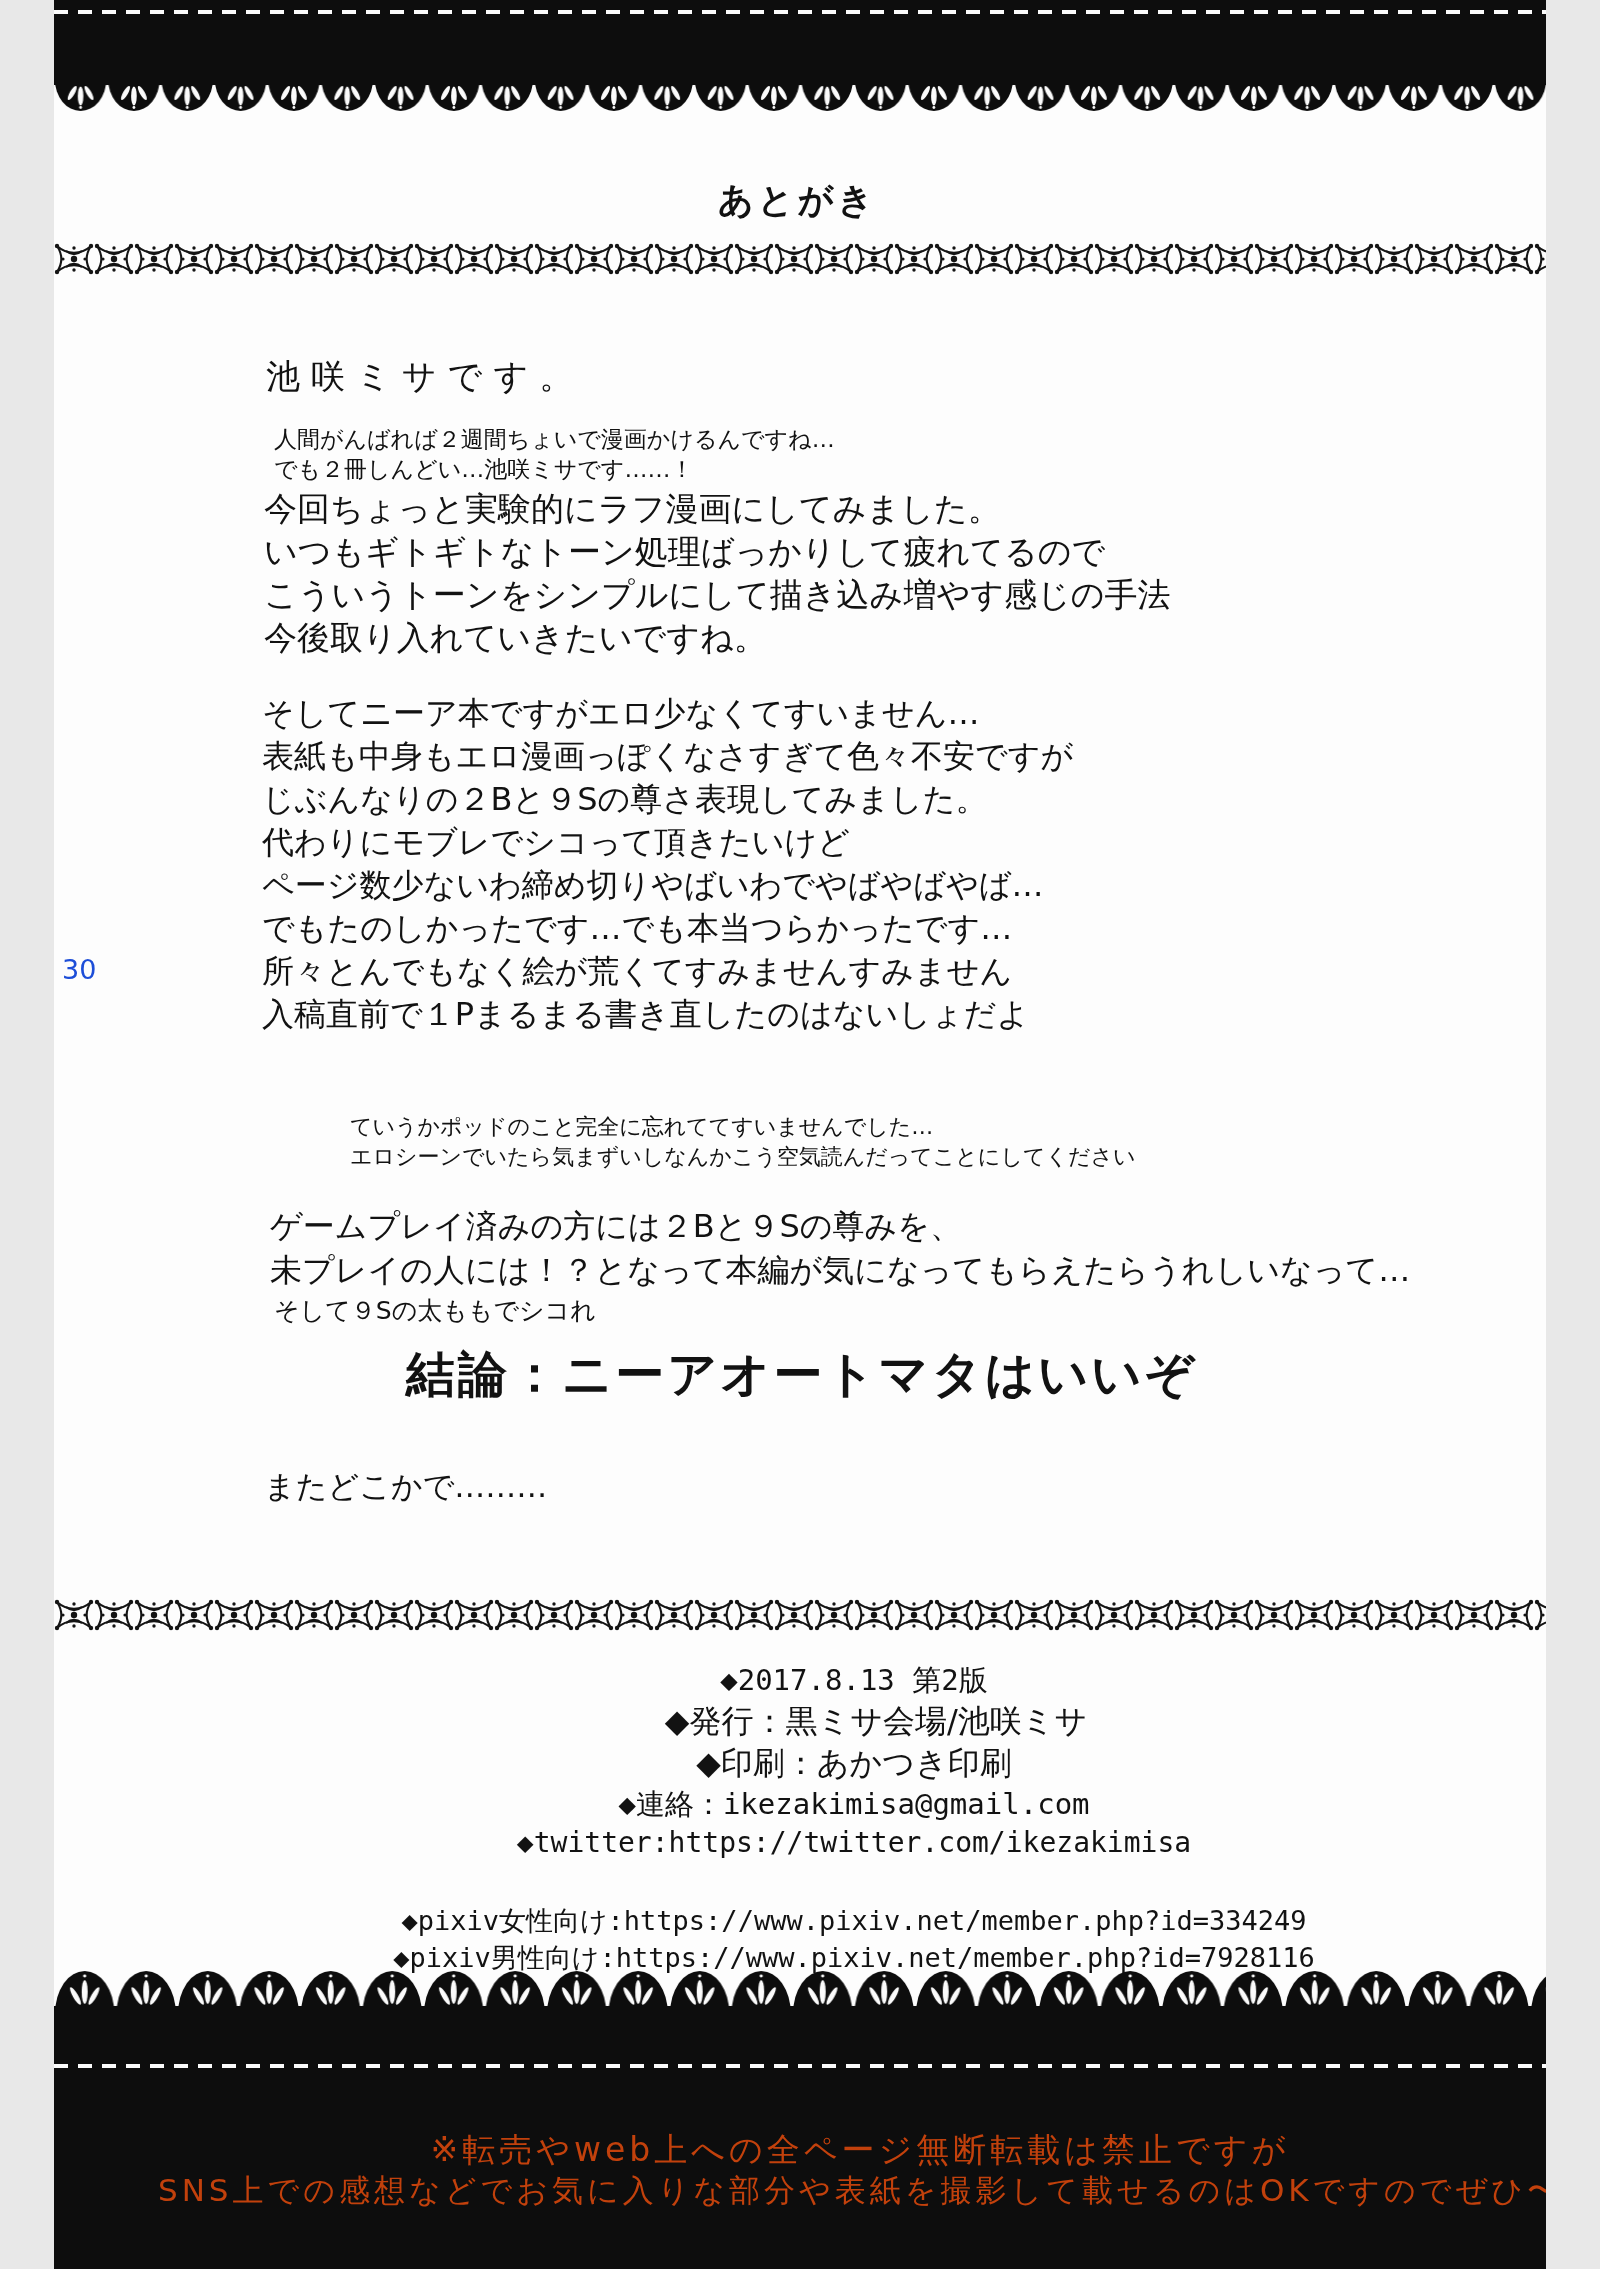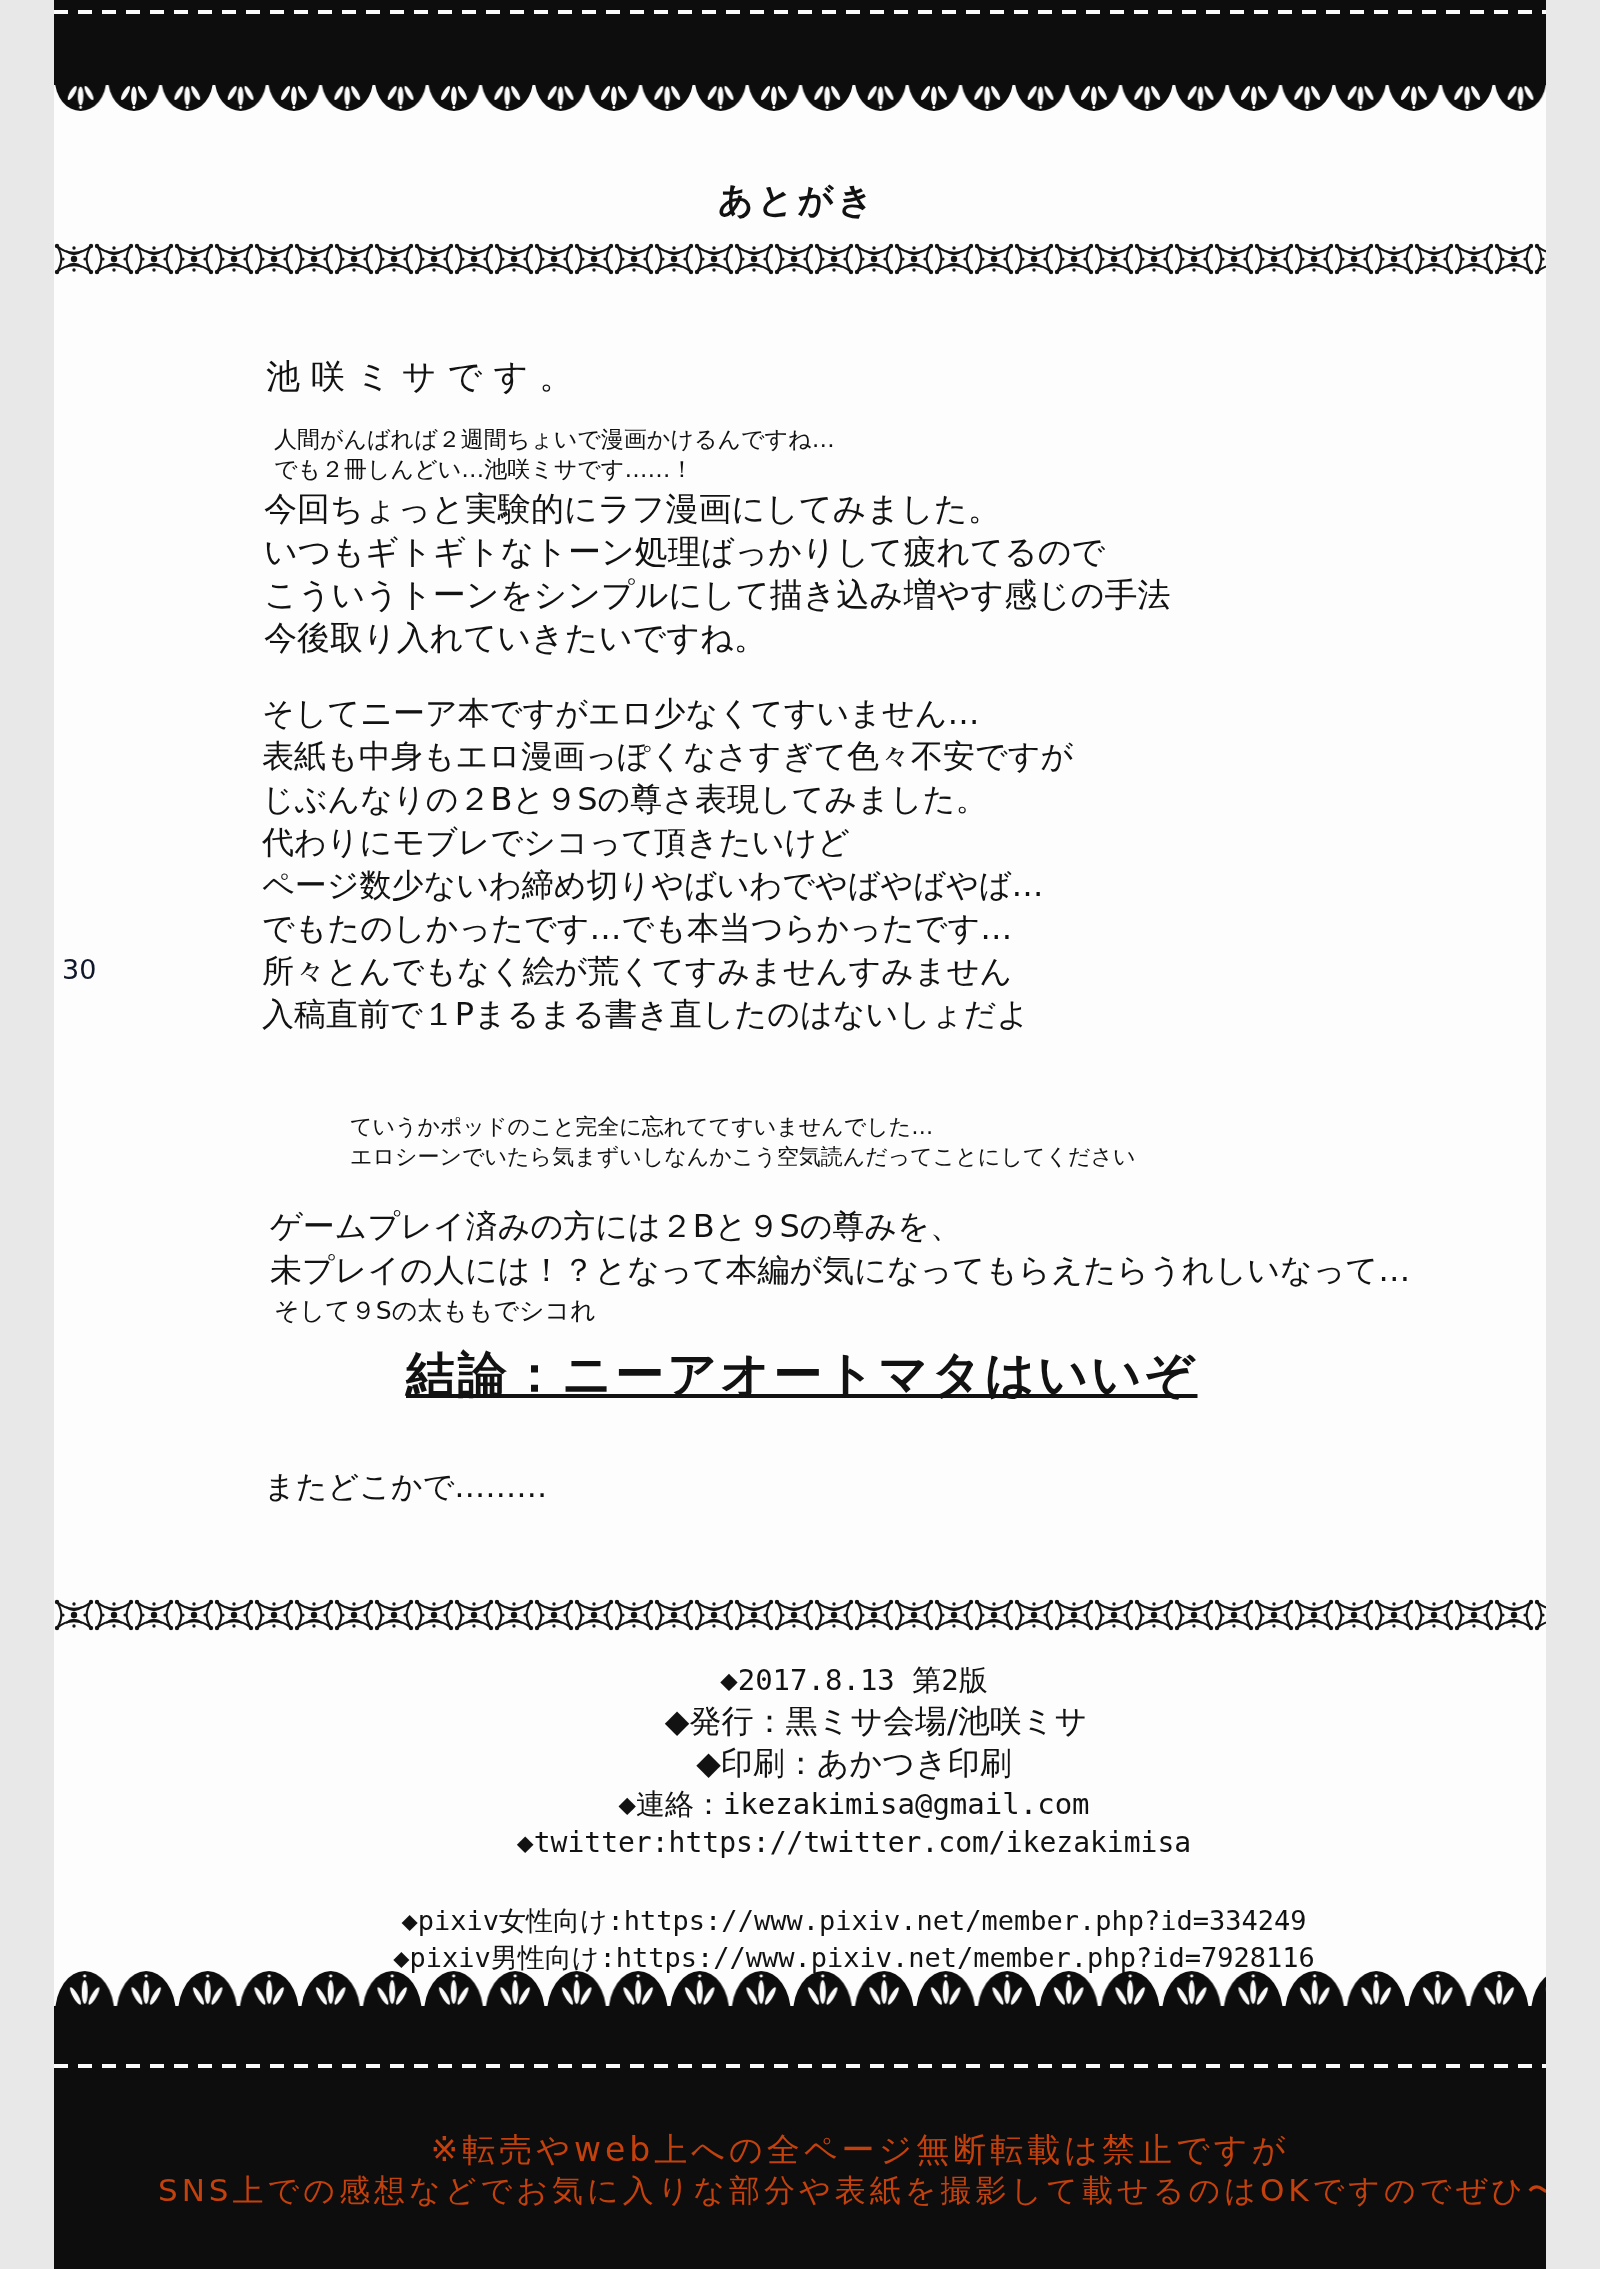--- a/index.html
+++ b/index.html
@@ -23,25 +23,25 @@
   .ornament{position:absolute;left:0;width:1600px;height:34px;display:block;}
   .orn-1{top:242px;}
   .orn-2{top:1598px;}
   
   .abs{position:absolute;white-space:nowrap;}
   .title{left:664px;top:154px;font-size:35px;font-weight:bold;letter-spacing:4px;}
   .greeting{left:212px;top:354px;font-size:34px;letter-spacing:11px;}
   .note1{left:220px;top:424px;font-size:23px;line-height:30px;}
   .para1{left:210px;top:487px;font-size:33px;line-height:43px;}
   .para2{left:208px;top:692px;font-size:32px;line-height:43px;}
-  .page-number{left:8px;top:954px;font-size:27px;color:#0f172a;}
+  .page-number{left:8px;top:954px;font-size:27px;color:#1d4ed8;}
   .aside{left:296px;top:1112px;font-size:22px;line-height:30px;}
   .para3{left:216px;top:1204px;font-size:32px;line-height:44px;}
   .para3-note{left:220px;top:1294px;font-size:25px;}
-  .conclusion{left:352px;top:1342px;font-size:49px;font-weight:bold;letter-spacing:3px;text-decoration:underline;}
+  .conclusion{left:352px;top:1342px;font-size:49px;font-weight:bold;letter-spacing:3px;}
   .closing{left:210px;top:1464px;font-size:31px;line-height:44px;}
   
   .colophon{position:absolute;left:0;top:1660px;width:1600px;text-align:center;}
   .colophon div{white-space:nowrap;}
   .c-mono{font-family:"DejaVu Sans Mono","DejaVu Sans",monospace;}
   .c1{font-size:29px;line-height:40px;}
   .c2{font-size:32px;line-height:42px;font-family:"DejaVu Sans",sans-serif;padding-left:44px;}
   .c3{font-size:32px;line-height:42px;font-family:"DejaVu Sans",sans-serif;}
   .c4{font-size:29px;line-height:40px;}
   .c5{font-size:28px;line-height:37px;}

